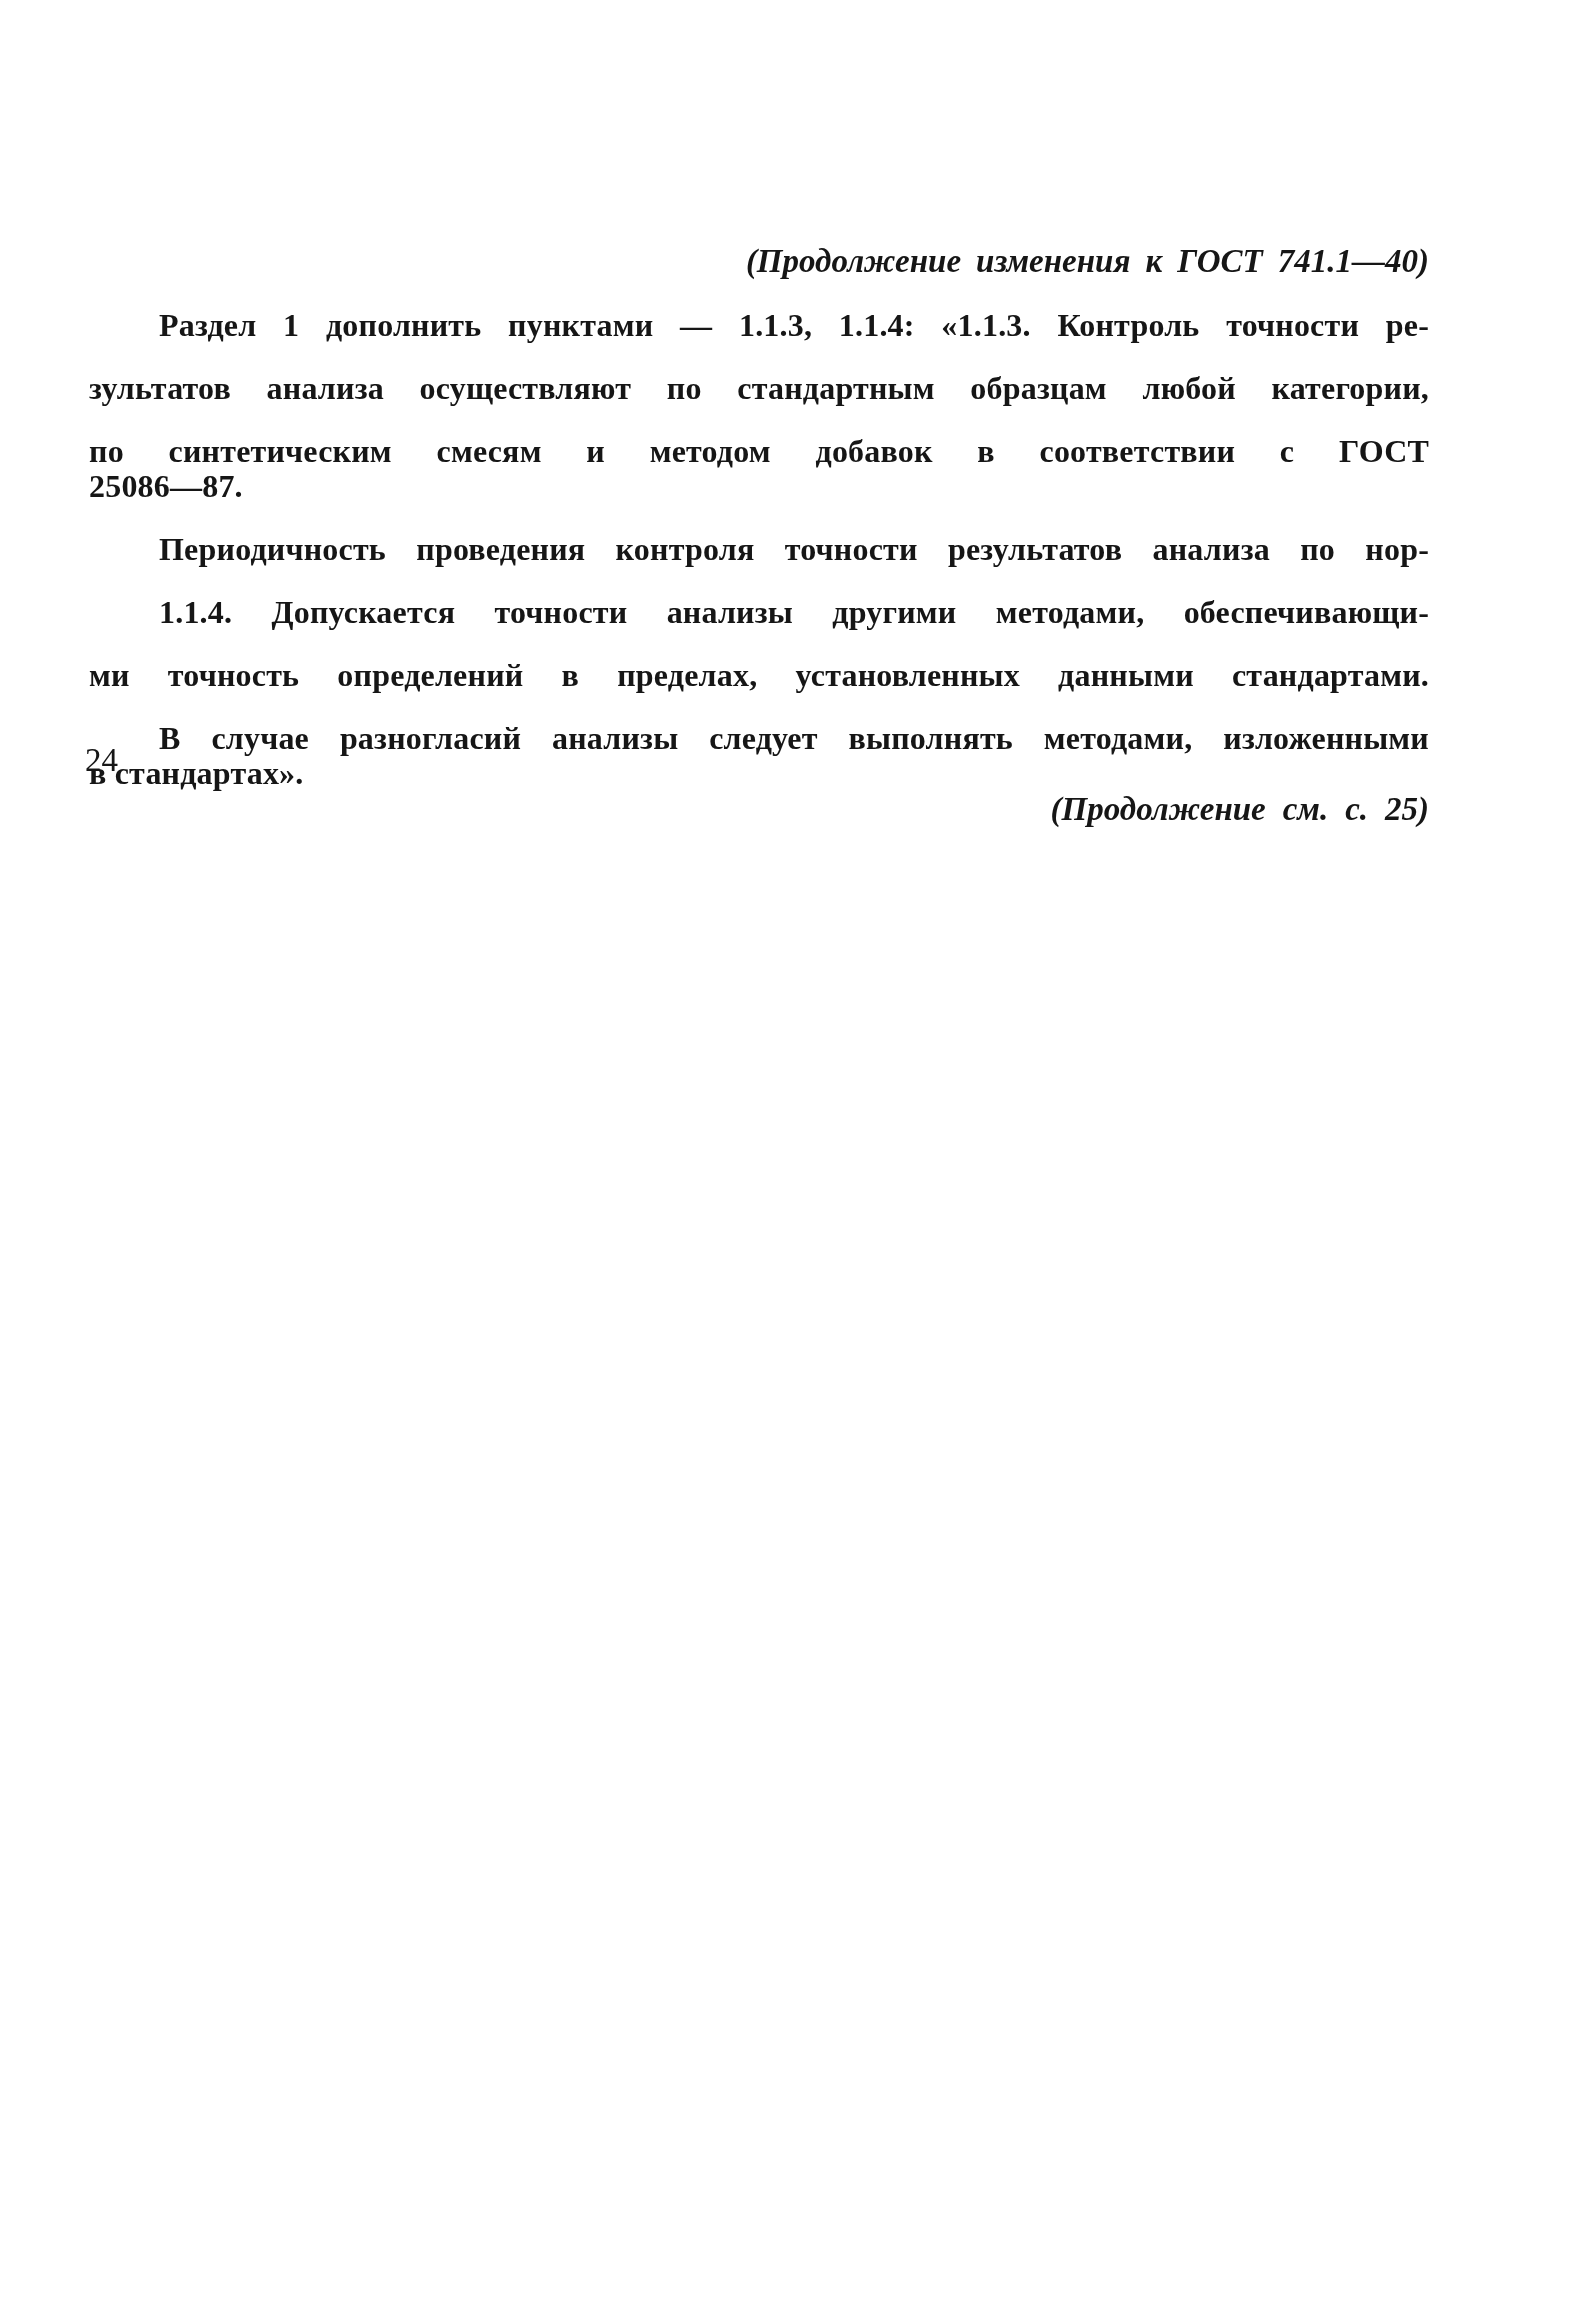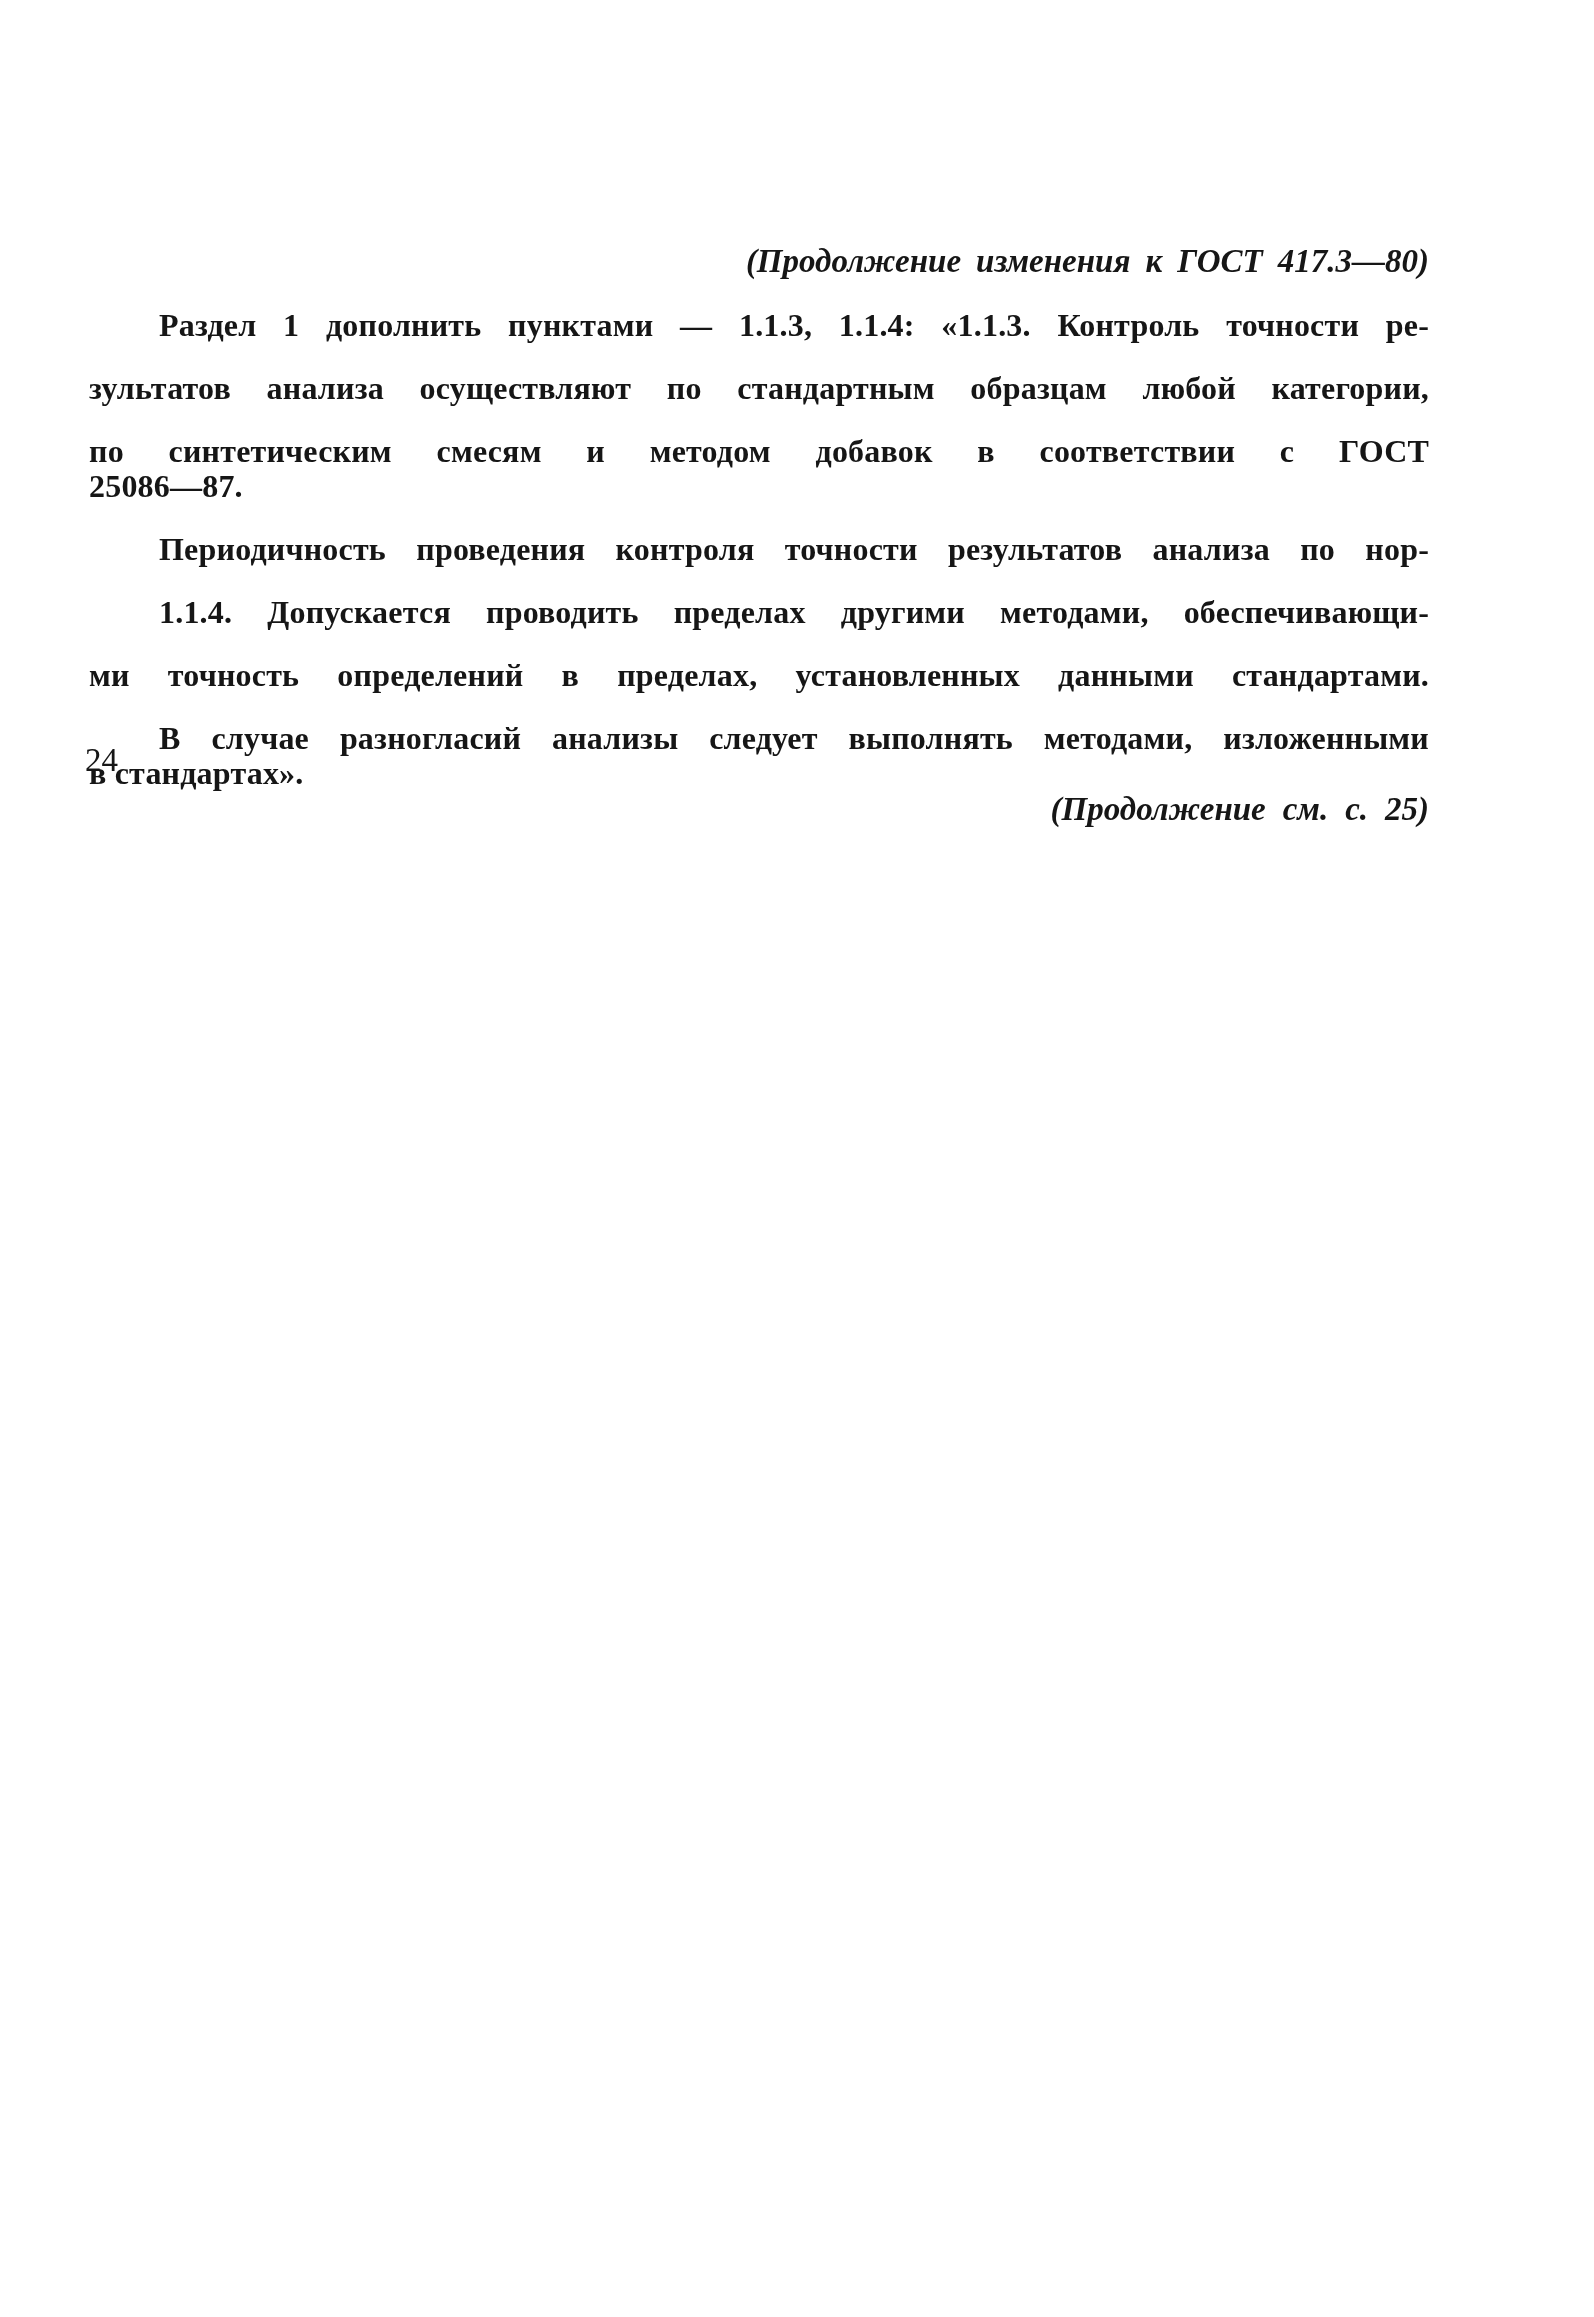--- a/index.html
+++ b/index.html
@@ -64,28 +64,28 @@
     font-weight: normal;
     line-height: 37px;
   }
 </style>
 </head>
 <body>
 
 <div class="page">
   <div class="textblock">
 
-    <div class="heading-note">(Продолжение изменения к ГОСТ 417.3—80)</div>
+    <div class="heading-note">(Продолжение изменения к ГОСТ 741.1—40)</div>
 
     <div class="line j indent">Раздел 1 дополнить пунктами — 1.1.3, 1.1.4: «1.1.3. Контроль точности ре-</div>
     <div class="line j">зультатов анализа осуществляют по стандартным образцам любой категории,</div>
     <div class="line j">по синтетическим смесям и методом добавок в соответствии с ГОСТ</div>
     <div class="line">25086—87.</div>
     <div class="line j indent">Периодичность проведения контроля точности результатов анализа по нор-</div>
-    <div class="line j indent">1.1.4. Допускается проводить пределах другими методами, обеспечивающи-</div>
+    <div class="line j indent">1.1.4. Допускается точности анализы другими методами, обеспечивающи-</div>
     <div class="line j">ми точность определений в пределах, установленных данными стандартами.</div>
     <div class="line j indent">В случае разногласий анализы следует выполнять методами, изложенными</div>
     <div class="line">в стандартах».</div>
 
     <div class="footer-note">(Продолжение см. с. 25)</div>
   </div>
 
   <div class="pagenum">24</div>
 </div>
 

